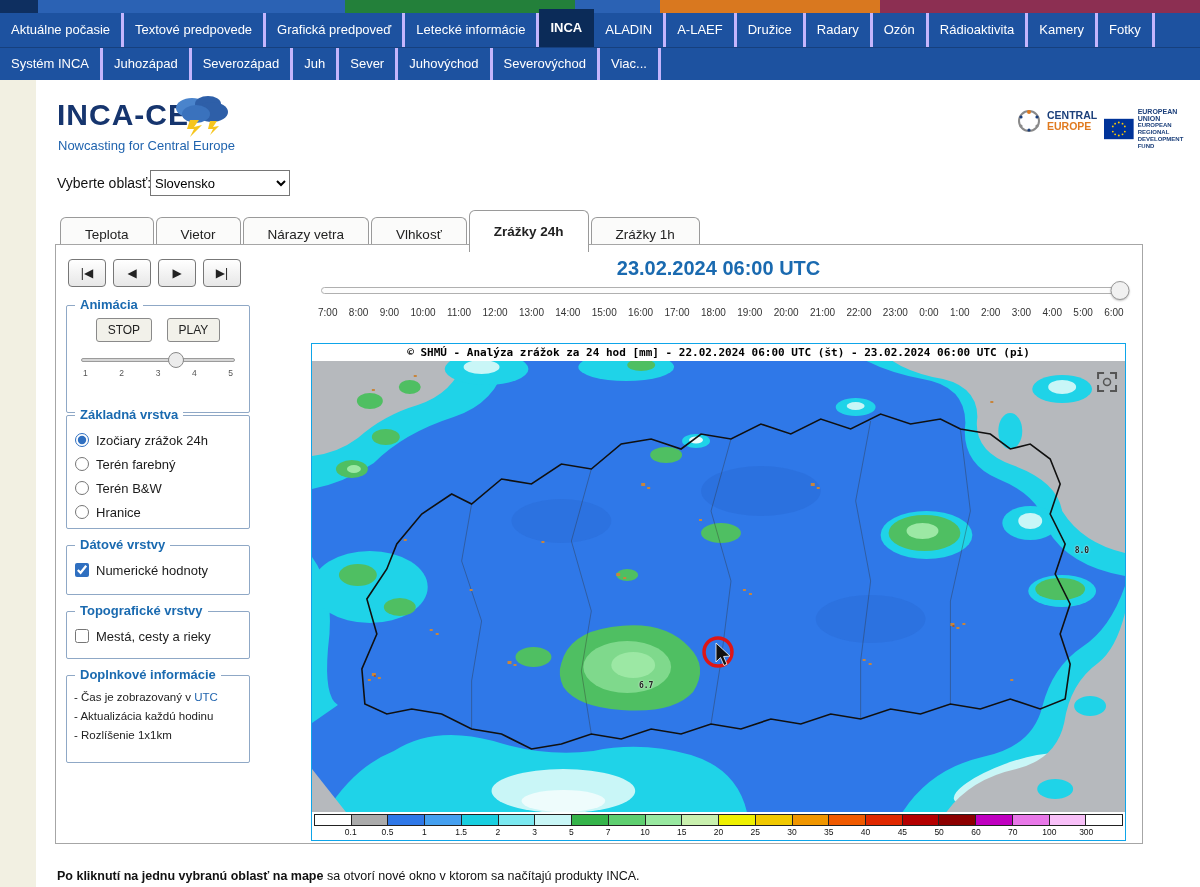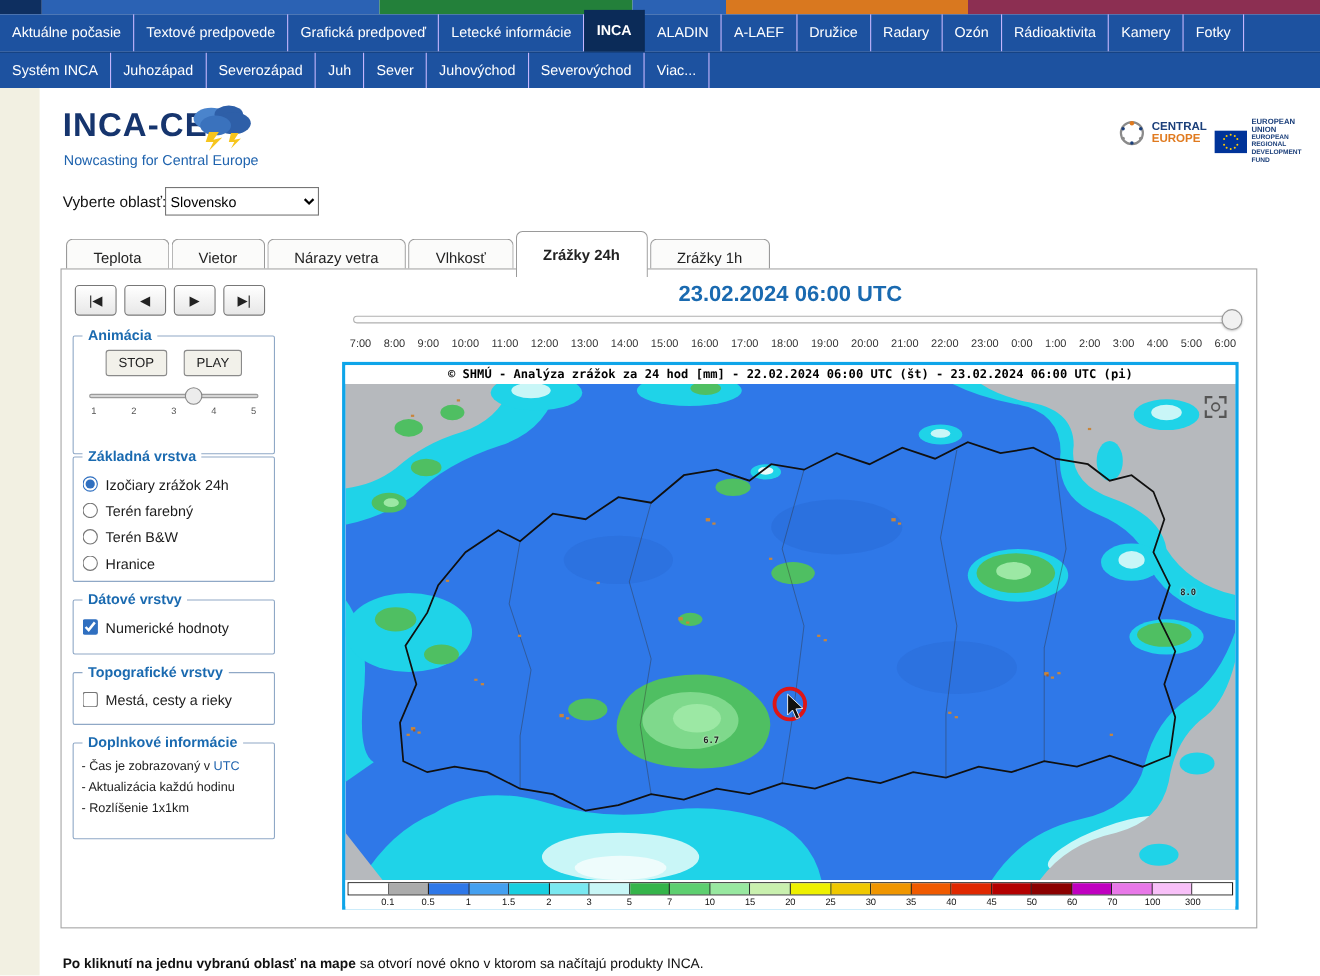--- a/index.html
+++ b/index.html
@@ -8,21 +8,21 @@
   .page { position:relative; width:1200px; height:887px; background:#fff; overflow:hidden; }
 
   
   .top-strip { position:absolute; left:0; top:0; width:1200px; height:13px; display:flex; }
   .strip-seg { height:100%; }
 
   
   .nav-row { position:absolute; left:0; width:1200px; background:#1d52a0; display:flex; overflow:visible; }
   .nav-row.r1 { top:13px; height:34px; }
   .nav-row.r2 { top:47px; height:33px; border-top:1px solid #16407e; }
-  .nav-tab { color:#fff; font-size:13px; line-height:34px; padding:0 11px; border-right:1px solid #c4b5fd; white-space:nowrap; cursor:pointer; }
+  .nav-tab { color:#fff; font-size:13px; line-height:34px; padding:0 11px; border-right:3px solid #c4b5fd; white-space:nowrap; cursor:pointer; }
   .nav-row.r2 .nav-tab { line-height:32px; }
   .nav-tab.active { background:#0b2b58; font-weight:bold; margin-top:-4px; line-height:38px; border-right:1px solid #0b2b58; position:relative; z-index:2; }
 
   .left-margin { position:absolute; left:0; top:80px; width:36px; height:807px; background:#f2f0e2; }
 
   
   .brand-title { position:absolute; left:57px; top:98px; font-size:30px; font-weight:bold; color:#16356e; letter-spacing:1px; }
   .brand-sub { position:absolute; left:58px; top:138px; font-size:13px; color:#1f63ae; }
   .brand-icon { position:absolute; left:168px; top:92px; width:66px; height:46px; }
 
@@ -72,21 +72,21 @@
   .info-line { font-size:11.5px; color:#222; line-height:19px; white-space:nowrap; }
   .info-link { color:#1f63ae; cursor:pointer; }
 
   
   .tl-heading { position:absolute; left:255px; top:12px; width:815px; text-align:center; font-size:20px; font-weight:bold; color:#1a6ab0; }
   .tl-track { position:absolute; left:265px; top:42px; width:800px; height:7px; background:#fdfdfd; border:1px solid #b0b0b0; border-radius:4px; }
   .tl-handle { position:absolute; top:-7px; width:19px; height:19px; border-radius:50%; background:#f1f1f1; border:1px solid #999; transform:translateX(-50%); box-shadow:0 1px 2px rgba(0,0,0,.25); cursor:pointer; }
   .tl-ticks { position:absolute; left:262px; top:62px; width:806px; display:flex; justify-content:space-between; font-size:10px; color:#333; }
 
   
-  .map { position:absolute; left:255px; top:84px; width:815px; height:498px; border:3px solid #0ea5e9; background:#fff; }
+  .map { position:absolute; left:255px; top:98px; width:815px; height:498px; border:1px solid #0ea5e9; background:#fff; }
   .map-title { height:17px; line-height:17px; text-align:center; font-family:"DejaVu Sans Mono", monospace; font-size:11px; font-weight:bold; color:#000; background:#fff; white-space:nowrap; overflow:hidden; }
   .map-body { position:relative; height:451px; cursor:pointer; }
   .map-body svg { display:block; width:100%; height:100%; }
   .spot { position:absolute; font-family:"DejaVu Sans Mono", monospace; font-size:8px; font-weight:bold; color:#222; transform:translate(-50%,-50%); text-shadow:0 0 2px #fff; }
   .map-legend { position:relative; height:27px; background:#fff; padding-top:2px; }
   .legend-bar { display:flex; height:12px; margin:0 2px; border:1px solid #222; }
   .legend-cell { flex:1; border-right:1px solid #222; }
   .legend-cell:last-child { border-right:none; }
   .legend-labels { position:relative; height:11px; font-size:8.5px; color:#111; margin:1px 2px 0; }
   .legend-label { position:absolute; top:0; transform:translateX(-50%); }

